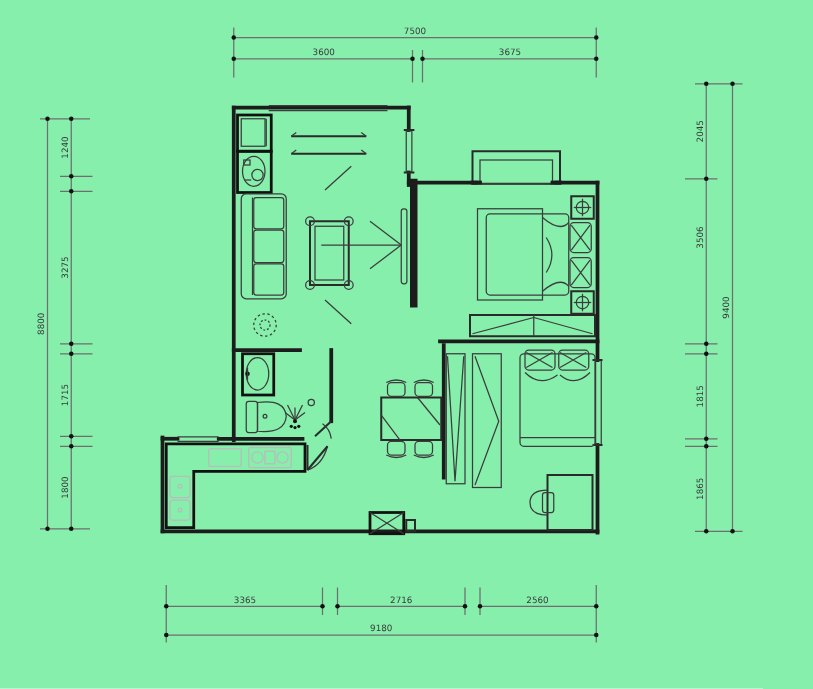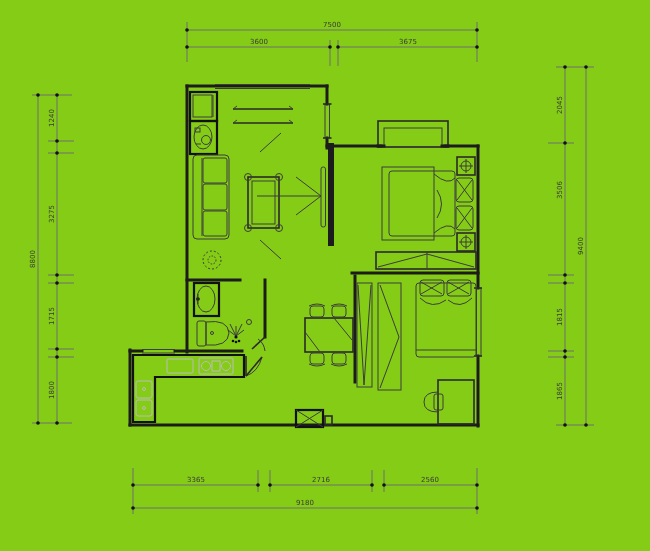--- a/index.html
+++ b/index.html
@@ -1,16 +1,16 @@
 <!DOCTYPE html>
 <html><head>
 <meta charset="utf-8">
 <style>
   html,body{margin:0;padding:0;background:#ffffff;}
-  .stage{position:relative;width:650px;height:551px;background:#84cc16;overflow:hidden;
+  .stage{position:relative;width:650px;height:551px;background:#86efac;overflow:hidden;
          font-family:"Liberation Sans", sans-serif;}
   svg{position:absolute;left:0;top:0;}
   .dimtxt{font-family:"DejaVu Sans", sans-serif;font-size:7px;fill:#3a3a3a;}
   .wall{stroke:#1c1c1c;stroke-width:3;fill:none;stroke-linecap:square;}
   .wallthick{stroke:#1c1c1c;stroke-width:6;fill:none;stroke-linecap:square;}
   .thin{stroke:#3c3c3c;stroke-width:1;fill:none;}
   .med{stroke:#2a2a2a;stroke-width:1.6;fill:none;}
   .bold{stroke:#111;stroke-width:2.2;fill:none;}
   .dim{stroke:#6e6e6e;stroke-width:1;fill:none;}
   .lite{stroke:#bbb;stroke-width:1;fill:none;}

